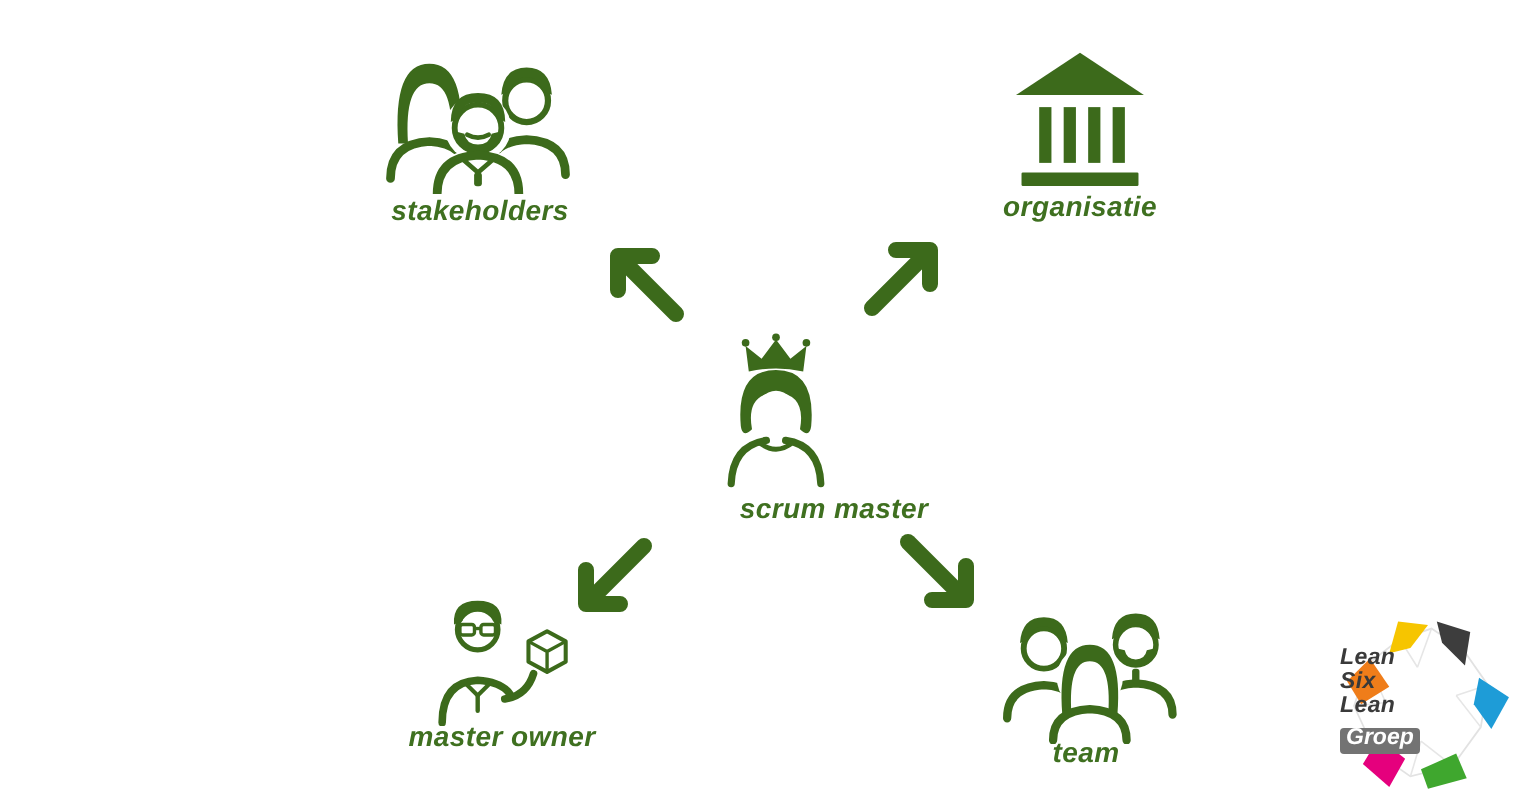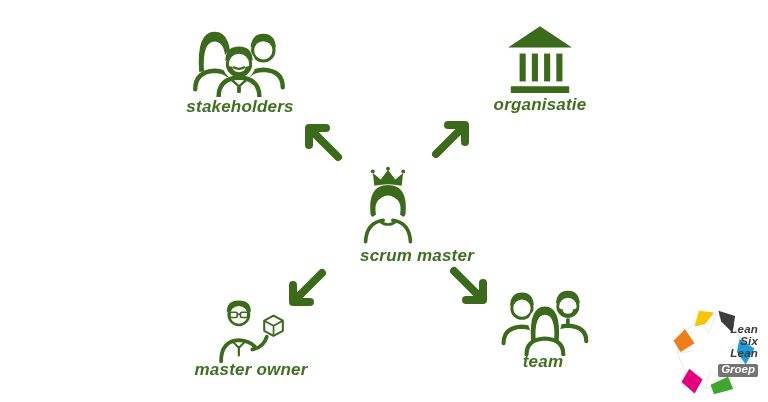--- a/index.html
+++ b/index.html
@@ -14,37 +14,37 @@
     background:#ffffff;
     overflow:hidden;
   }
   .node{position:absolute;}
   .node svg{display:block;}
   .node-label{
     position:absolute;
     transform:translateX(-50%);
     font-style:italic;
     font-weight:600;
-    font-size:17px;
+    font-size:14px;
     color:var(--label-green);
     white-space:nowrap;
     letter-spacing:0.2px;
   }
   .arrow{position:absolute;}
   .logo{
     position:absolute;
     left:670px;top:308px;
     width:88px;height:90px;
   }
   .logo svg{position:absolute;left:0;top:0;width:100%;height:100%;}
   .logo-text{
     position:absolute;
     left:0;top:16px;
     width:100%;
-    display:flex;flex-direction:column;align-items:flex-end;
+    display:flex;flex-direction:column;align-items:flex-start;
     line-height:1.04;
   }
   .logo-line{
     font-style:italic;
     font-weight:700;
     font-size:11.5px;
     color:#3a3a3a;
     letter-spacing:0.2px;
   }
   .logo-groep{
@@ -136,21 +136,21 @@
       <line x1="43" y1="60" x2="43" y2="69" stroke="#3c6a1b" stroke-width="2.6" stroke-linecap="round"></line>
 
       <path d="M59,62 Q72,60 76,47" stroke="#3c6a1b" stroke-width="4.5" stroke-linecap="round" fill="none"></path>
 
       <polygon points="84,22 95,28 95,40 84,46 73,40 73,28" fill="#ffffff" stroke="#3c6a1b" stroke-width="2.4" stroke-linejoin="round"></polygon>
       <path d="M73,28 L84,34 L95,28 M84,34 L84,46" stroke="#3c6a1b" stroke-width="2" fill="none"></path>
     </svg>
     <div class="node-label" style="left:50px;top:63px;">master owner</div>
   </div>
 
-  <div class="node" style="left:497px;top:288px;">
+  <div class="node" style="left:497px;top:304px;">
     <svg width="94" height="68" viewBox="0 0 100 74">
 
       <circle cx="26" cy="22" r="11" fill="#ffffff" stroke="#3c6a1b" stroke-width="3.2"></circle>
       <path d="M13,19 Q14,5 26,5 Q38,5 39,19 L34,17 Q33,10 26,10 Q19,10 18,17 Z" fill="#3c6a1b"></path>
       <path d="M6,60 Q6,43 26,42 Q46,43 46,60" stroke="#3c6a1b" stroke-width="4.5" stroke-linecap="round" fill="none"></path>
 
       <circle cx="76" cy="20" r="11" fill="#ffffff" stroke="#3c6a1b" stroke-width="3"></circle>
       <path d="M63,17 Q64,3 76,3 Q88,3 89,17 L84,15 Q83,8 76,8 Q69,8 68,15 Z" fill="#3c6a1b"></path>
       <path d="M66,22 Q66,32 76,32 Q86,32 86,22 L82,23 Q81,28 76,28 Q71,28 70,23 Z" fill="#3c6a1b"></path>
       <path d="M56,58 Q56,42 76,41 Q96,42 96,58" stroke="#3c6a1b" stroke-width="4.5" stroke-linecap="round" fill="none"></path>

